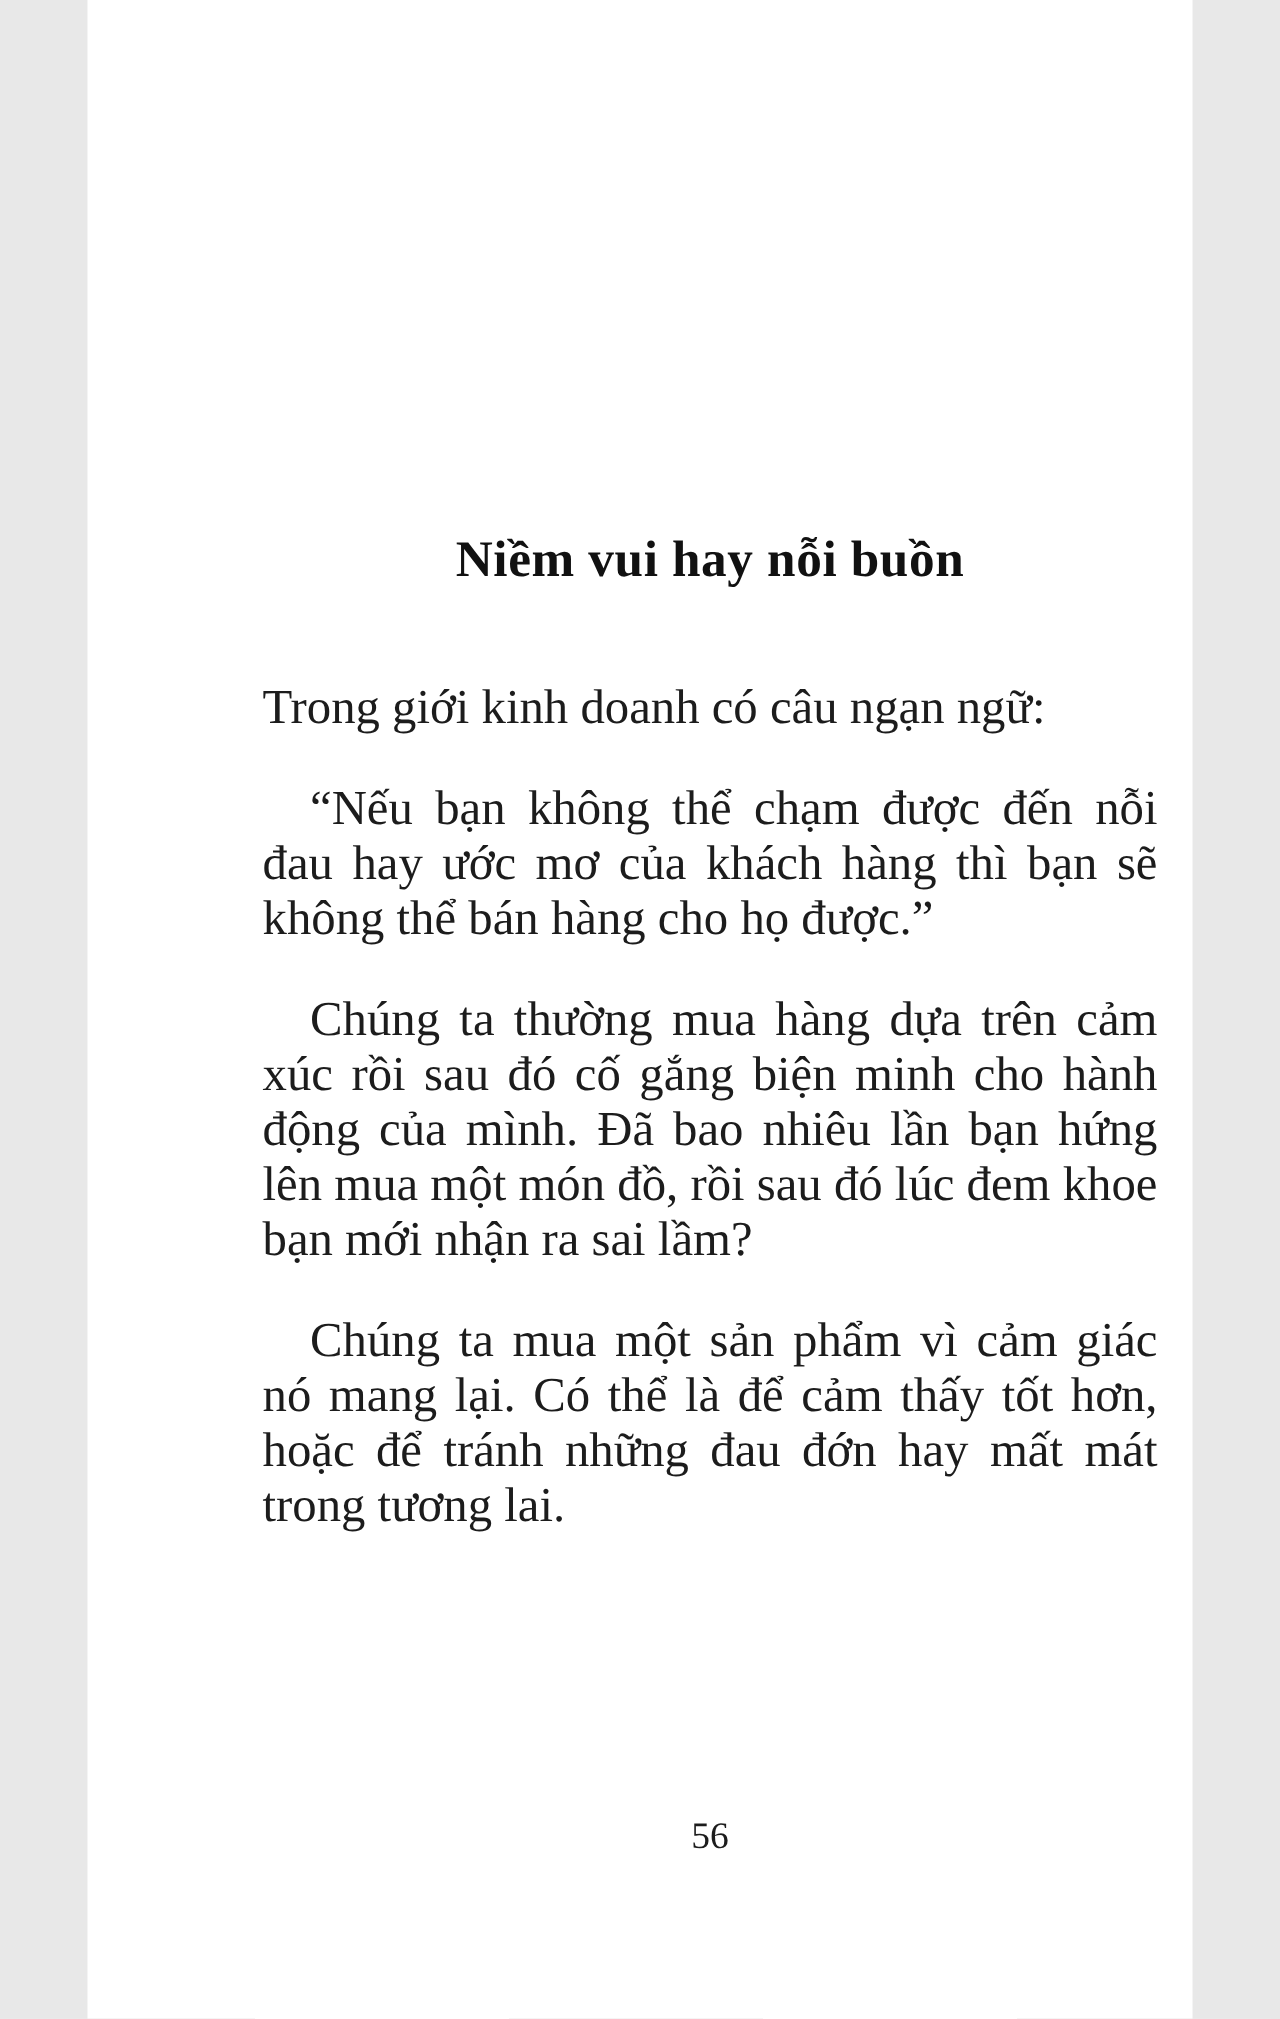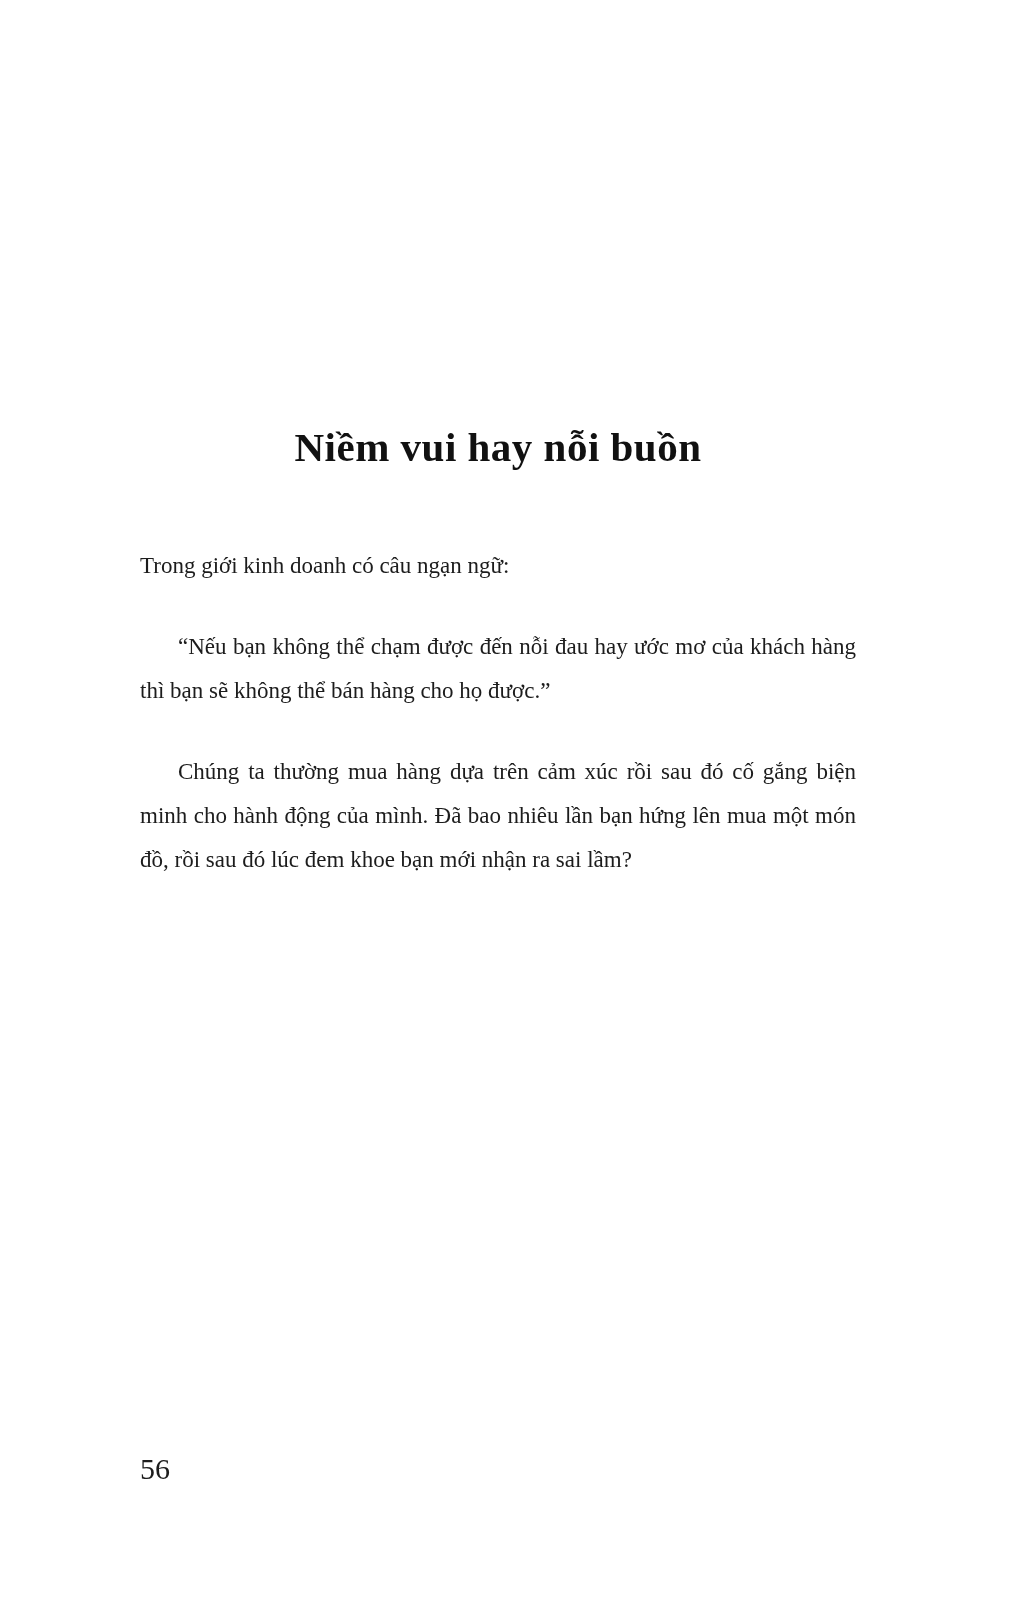--- a/index.html
+++ b/index.html
@@ -2,21 +2,21 @@
 <html><head>
 <meta charset="utf-8">
 <style>
   html, body {
     margin: 0;
     padding: 0;
     background: #e8e8e8;
   }
   .page {
     position: relative;
-    width: 1024px;
+    width: 884px;
     height: 1615px;
     margin: 0 auto;
     background: #ffffff;
     color: #1c1c1c;
     font-family: "Liberation Serif", "DejaVu Serif", serif;
     overflow: hidden;
   }
   .chapter-title {
     position: absolute;
     top: 396px;
@@ -29,47 +29,49 @@
     letter-spacing: 0.5px;
   }
   .body-text {
     position: absolute;
     top: 544px;
     left: 140px;
     width: 716px;
   }
   .body-text p {
     margin: 0 0 9px 0;
-    font-size: 23px;
+    font-size: 39px;
     line-height: 44px;
     text-align: justify;
     text-justify: inter-word;
     color: #1c1c1c;
   }
   .body-text p.indent {
     text-indent: 38px;
     margin-top: 37px;
   }
   .page-number {
     position: absolute;
     top: 1452px;
     left: 140px;
     width: 716px;
+    text-align: center;
     font-size: 30px;
     color: #1c1c1c;
   }
 </style>
 </head>
 <body>
 
 <div class="page">
 
   <h1 class="chapter-title">Niềm vui hay nỗi buồn</h1>
 
   <div class="body-text">
       <p>Trong giới kinh doanh có câu ngạn ngữ:</p>
       <p class="indent">“Nếu bạn không thể chạm được đến nỗi đau hay ước mơ của khách hàng thì bạn sẽ không thể bán hàng cho họ được.”</p>
       <p class="indent">Chúng ta thường mua hàng dựa trên cảm xúc rồi sau đó cố gắng biện minh cho hành động của mình. Đã bao nhiêu lần bạn hứng lên mua một món đồ, rồi sau đó lúc đem khoe bạn mới nhận ra sai lầm?</p>
+      <p class="indent">Chúng ta mua một sản phẩm vì cảm giác nó mang lại. Có thể là để cảm thấy tốt hơn, hoặc để tránh những đau đớn hay mất mát trong tương lai.</p>
     </div>
 
   <div class="page-number">56</div>
 
 </div>
 
 </body></html>

